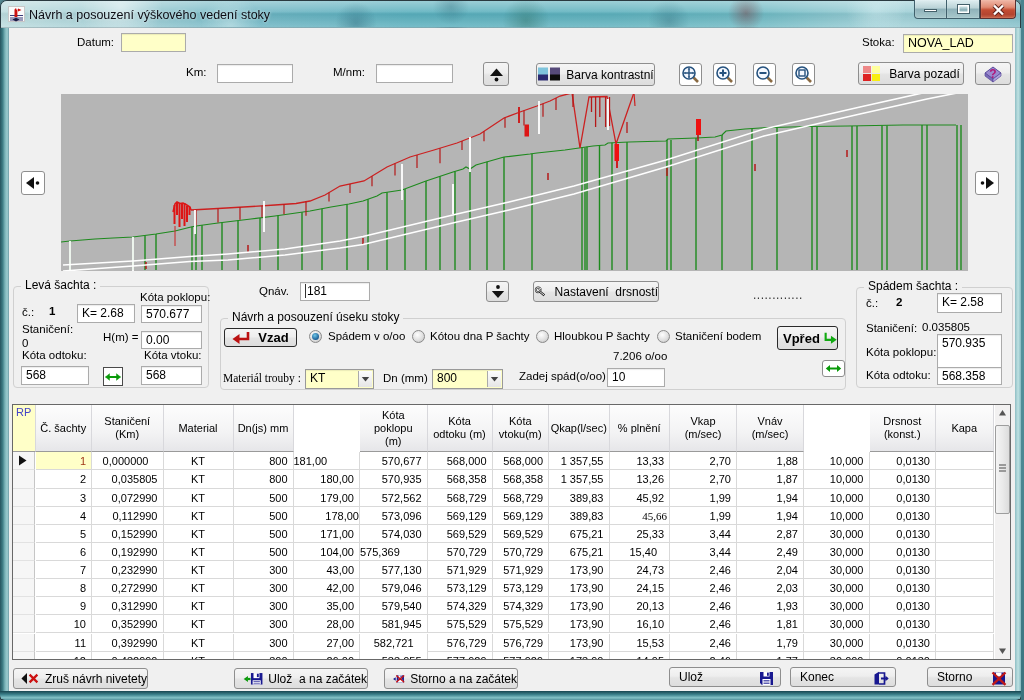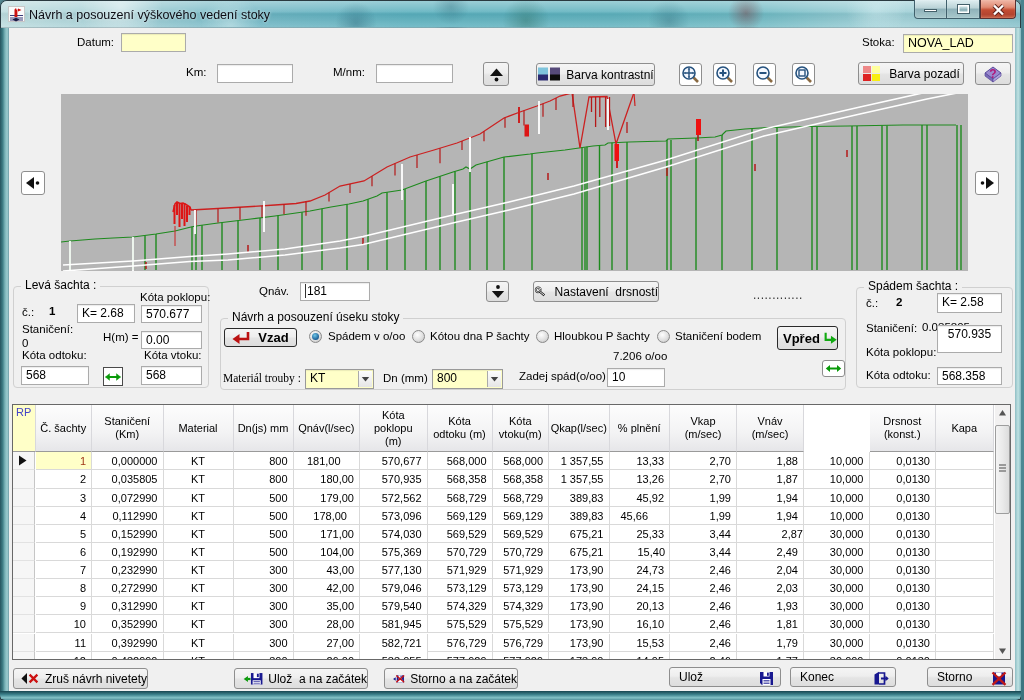--- a/index.html
+++ b/index.html
@@ -364,47 +364,46 @@
 
 <div class="grp" style="left:856px;top:287px;width:157px;height:101px;">
  <div class="grplbl">Spádem šachta :</div>
 </div>
 <div class="lbl" style="left:866px;top:297px;">č.:</div>
 <div class="lbl" style="left:896px;top:296px;font-weight:bold;">2</div>
 <div class="tb" style="left:937px;top:293px;width:65px;height:20px;">K= 2.58</div>
 <div class="lbl" style="left:866px;top:322px;">Staničení:</div>
 <div class="lbl" style="left:922px;top:321px;">0.035805</div>
 <div class="lbl" style="left:866px;top:346px;">Kóta poklopu:</div>
-<div class="tb" style="left:937px;top:325px;width:65px;height:28px;text-align:center;">570.935</div>
+<div class="tb" style="left:937px;top:334px;width:65px;height:35px;">570.935</div>
 <div class="lbl" style="left:866px;top:369px;">Kóta odtoku:</div>
 <div class="tb" style="left:937px;top:367px;width:65px;height:18px;">568.358</div>
 <div class="abs" style="left:12px;top:404px;width:999px;height:256px;background:#fff;border:1px solid #686868;overflow:hidden;">
       <div class="hc" style="left:0px;top:0px;width:22.5px;height:47.3px;background:#ffffc8;border-bottom:1px solid #9a9a9a;justify-content:flex-start;align-items:flex-start;padding:1px 0 0 3px;color:#4343c8;">RP</div>
       <div class="hc" style="left:22.5px;top:0;width:56.5px;height:47.3px;border-bottom:1px solid #9a9a9a;">Č. šachty</div>
       <div class="hc" style="left:79px;top:0;width:71.5px;height:47.3px;border-bottom:1px solid #9a9a9a;">Staničení<br>(Km)</div>
       <div class="hc" style="left:150.5px;top:0;width:70px;height:47.3px;border-bottom:1px solid #9a9a9a;">Material</div>
       <div class="hc" style="left:220.5px;top:0;width:60px;height:47.3px;border-bottom:1px solid #9a9a9a;">Dn(js) mm</div>
-      <div class="hc" style="left:280.5px;top:0;width:66.5px;height:47.3px;border-bottom:1px solid #9a9a9a;">Qnáv(l/sec)</div>
       <div class="hc" style="left:347px;top:0;width:67.5px;height:47.3px;border-bottom:1px solid #9a9a9a;">Kóta<br>poklopu<br>(m)</div>
       <div class="hc" style="left:414.5px;top:0;width:65px;height:47.3px;border-bottom:1px solid #9a9a9a;">Kóta<br>odtoku (m)</div>
       <div class="hc" style="left:479.5px;top:0;width:56.5px;height:47.3px;border-bottom:1px solid #9a9a9a;">Kóta<br>vtoku(m)</div>
       <div class="hc" style="left:536px;top:0;width:60.5px;height:47.3px;border-bottom:1px solid #9a9a9a;">Qkap(l/sec)</div>
       <div class="hc" style="left:596.5px;top:0;width:60.5px;height:47.3px;border-bottom:1px solid #9a9a9a;">% plnění</div>
       <div class="hc" style="left:657px;top:0;width:67px;height:47.3px;border-bottom:1px solid #9a9a9a;">Vkap<br>(m/sec)</div>
       <div class="hc" style="left:724px;top:0;width:67px;height:47.3px;border-bottom:1px solid #9a9a9a;">Vnáv<br>(m/sec)</div>
       <div class="hc" style="left:856.5px;top:0;width:66.5px;height:47.3px;border-bottom:1px solid #9a9a9a;">Drsnost<br>(konst.)</div>
       <div class="hc" style="left:923px;top:0;width:57.5px;height:47.3px;border-bottom:1px solid #9a9a9a;">Kapa</div>
       <div class="cell" style="left:0;top:47.3px;width:21.5px;height:18.12px;background:#f6f6f6;border-right:1px solid #c6c6c6;border-bottom:1px solid #e2e2e2;"><svg width="9" height="11" viewBox="0 0 9 11" style="margin:3px 0 0 5px;">
           <path d="M1 0.5 L8.5 5.5 L1 10.5 Z" fill="#111"></path>
         </svg></div>
       <div class="cell" style="left:22.5px;top:47.3px;width:56.5px;height:18.12px;background:#ffffc8;color:#a03818;border-right:1px solid #d9d9d9;border-bottom:1px solid #d9d9d9;text-align:right;padding-right:5px;">1</div>
-      <div class="cell" style="left:79px;top:47.3px;width:71.5px;height:18.12px;background:#fff;color:#000;border-right:1px solid #d9d9d9;border-bottom:1px solid #d9d9d9;text-align:right;padding-right:5px;">0,000000</div>
+      <div class="cell" style="left:79px;top:47.3px;width:71.5px;height:18.12px;background:#fff;color:#000;border-right:1px solid #d9d9d9;border-bottom:1px solid #d9d9d9;text-align:right;padding-right:14px;">0,000000</div>
       <div class="cell" style="left:150.5px;top:47.3px;width:70px;height:18.12px;background:#fff;color:#000;border-right:1px solid #d9d9d9;border-bottom:1px solid #d9d9d9;text-align:center;">KT</div>
       <div class="cell" style="left:220.5px;top:47.3px;width:60px;height:18.12px;background:#fff;color:#000;border-right:1px solid #d9d9d9;border-bottom:1px solid #d9d9d9;text-align:right;padding-right:5px;">800</div>
-      <div class="cell" style="left:280.5px;top:47.3px;width:66.5px;height:18.12px;background:#fff;color:#000;border-right:1px solid #d9d9d9;border-bottom:1px solid #d9d9d9;text-align:center;padding-right:5px;">181,00</div>
+      <div class="cell" style="left:280.5px;top:47.3px;width:66.5px;height:18.12px;background:#fff;color:#000;border-right:1px solid #d9d9d9;border-bottom:1px solid #d9d9d9;text-align:left;padding-right:5px;">181,00</div>
       <div class="cell" style="left:347px;top:47.3px;width:67.5px;height:18.12px;background:#fff;color:#000;border-right:1px solid #d9d9d9;border-bottom:1px solid #d9d9d9;text-align:right;padding-right:5px;">570,677</div>
       <div class="cell" style="left:414.5px;top:47.3px;width:65px;height:18.12px;background:#fff;color:#000;border-right:1px solid #d9d9d9;border-bottom:1px solid #d9d9d9;text-align:right;padding-right:5px;">568,000</div>
       <div class="cell" style="left:479.5px;top:47.3px;width:56.5px;height:18.12px;background:#fff;color:#000;border-right:1px solid #d9d9d9;border-bottom:1px solid #d9d9d9;text-align:right;padding-right:5px;">568,000</div>
       <div class="cell" style="left:536px;top:47.3px;width:60.5px;height:18.12px;background:#fff;color:#000;border-right:1px solid #d9d9d9;border-bottom:1px solid #d9d9d9;text-align:right;padding-right:5px;">1 357,55</div>
       <div class="cell" style="left:596.5px;top:47.3px;width:60.5px;height:18.12px;background:#fff;color:#000;border-right:1px solid #d9d9d9;border-bottom:1px solid #d9d9d9;text-align:right;padding-right:5px;">13,33</div>
       <div class="cell" style="left:657px;top:47.3px;width:67px;height:18.12px;background:#fff;color:#000;border-right:1px solid #d9d9d9;border-bottom:1px solid #d9d9d9;text-align:right;padding-right:5px;">2,70</div>
       <div class="cell" style="left:724px;top:47.3px;width:67px;height:18.12px;background:#fff;color:#000;border-right:1px solid #d9d9d9;border-bottom:1px solid #d9d9d9;text-align:right;padding-right:5px;">1,88</div>
       <div class="cell" style="left:791px;top:47.3px;width:65.5px;height:18.12px;background:#fff;color:#000;border-right:1px solid #d9d9d9;border-bottom:1px solid #d9d9d9;text-align:right;padding-right:5px;">10,000</div>
       <div class="cell" style="left:856.5px;top:47.3px;width:66.5px;height:18.12px;background:#fff;color:#000;border-right:1px solid #d9d9d9;border-bottom:1px solid #d9d9d9;text-align:right;padding-right:5px;">0,0130</div>
       <div class="cell" style="left:923px;top:47.3px;width:57.5px;height:18.12px;background:#fff;color:#000;border-right:1px solid #d9d9d9;border-bottom:1px solid #d9d9d9;text-align:right;padding-right:5px;"></div>
@@ -438,58 +437,58 @@
       <div class="cell" style="left:657px;top:83.54px;width:67px;height:18.12px;background:#fff;color:#000;border-right:1px solid #d9d9d9;border-bottom:1px solid #d9d9d9;text-align:right;padding-right:5px;">1,99</div>
       <div class="cell" style="left:724px;top:83.54px;width:67px;height:18.12px;background:#fff;color:#000;border-right:1px solid #d9d9d9;border-bottom:1px solid #d9d9d9;text-align:right;padding-right:5px;">1,94</div>
       <div class="cell" style="left:791px;top:83.54px;width:65.5px;height:18.12px;background:#fff;color:#000;border-right:1px solid #d9d9d9;border-bottom:1px solid #d9d9d9;text-align:right;padding-right:5px;">10,000</div>
       <div class="cell" style="left:856.5px;top:83.54px;width:66.5px;height:18.12px;background:#fff;color:#000;border-right:1px solid #d9d9d9;border-bottom:1px solid #d9d9d9;text-align:right;padding-right:5px;">0,0130</div>
       <div class="cell" style="left:923px;top:83.54px;width:57.5px;height:18.12px;background:#fff;color:#000;border-right:1px solid #d9d9d9;border-bottom:1px solid #d9d9d9;text-align:right;padding-right:5px;"></div>
       <div class="cell" style="left:0;top:101.66px;width:21.5px;height:18.12px;background:#f6f6f6;border-right:1px solid #c6c6c6;border-bottom:1px solid #e2e2e2;"></div>
       <div class="cell" style="left:22.5px;top:101.66px;width:56.5px;height:18.12px;background:#fff;color:#000;border-right:1px solid #d9d9d9;border-bottom:1px solid #d9d9d9;text-align:right;padding-right:5px;">4</div>
       <div class="cell" style="left:79px;top:101.66px;width:71.5px;height:18.12px;background:#fff;color:#000;border-right:1px solid #d9d9d9;border-bottom:1px solid #d9d9d9;text-align:right;padding-right:5px;">0,112990</div>
       <div class="cell" style="left:150.5px;top:101.66px;width:70px;height:18.12px;background:#fff;color:#000;border-right:1px solid #d9d9d9;border-bottom:1px solid #d9d9d9;text-align:center;">KT</div>
       <div class="cell" style="left:220.5px;top:101.66px;width:60px;height:18.12px;background:#fff;color:#000;border-right:1px solid #d9d9d9;border-bottom:1px solid #d9d9d9;text-align:right;padding-right:5px;">500</div>
-      <div class="cell" style="left:280.5px;top:101.66px;width:66.5px;height:18.12px;background:#fff;color:#000;border-right:1px solid #d9d9d9;border-bottom:1px solid #d9d9d9;text-align:right;padding-right:12px;">178,00</div>
+      <div class="cell" style="left:280.5px;top:101.66px;width:66.5px;height:18.12px;background:#fff;color:#000;border-right:1px solid #d9d9d9;border-bottom:1px solid #d9d9d9;text-align:right;padding-right:0;">178,00</div>
       <div class="cell" style="left:347px;top:101.66px;width:67.5px;height:18.12px;background:#fff;color:#000;border-right:1px solid #d9d9d9;border-bottom:1px solid #d9d9d9;text-align:right;padding-right:5px;">573,096</div>
       <div class="cell" style="left:414.5px;top:101.66px;width:65px;height:18.12px;background:#fff;color:#000;border-right:1px solid #d9d9d9;border-bottom:1px solid #d9d9d9;text-align:right;padding-right:5px;">569,129</div>
       <div class="cell" style="left:479.5px;top:101.66px;width:56.5px;height:18.12px;background:#fff;color:#000;border-right:1px solid #d9d9d9;border-bottom:1px solid #d9d9d9;text-align:right;padding-right:5px;">569,129</div>
       <div class="cell" style="left:536px;top:101.66px;width:60.5px;height:18.12px;background:#fff;color:#000;border-right:1px solid #d9d9d9;border-bottom:1px solid #d9d9d9;text-align:right;padding-right:5px;">389,83</div>
-      <div class="cell" style="left:596.5px;top:101.66px;width:60.5px;height:18.12px;background:#fff;color:#000;border-right:1px solid #d9d9d9;border-bottom:1px solid #d9d9d9;text-align:right;padding-right:21px;">45,66</div>
+      <div class="cell" style="left:596.5px;top:101.66px;width:60.5px;height:18.12px;background:#fff;color:#000;border-right:1px solid #d9d9d9;border-bottom:1px solid #d9d9d9;text-align:right;padding-right:2px;font-family:Liberation Serif, serif;">45,66</div>
       <div class="cell" style="left:657px;top:101.66px;width:67px;height:18.12px;background:#fff;color:#000;border-right:1px solid #d9d9d9;border-bottom:1px solid #d9d9d9;text-align:right;padding-right:5px;">1,99</div>
       <div class="cell" style="left:724px;top:101.66px;width:67px;height:18.12px;background:#fff;color:#000;border-right:1px solid #d9d9d9;border-bottom:1px solid #d9d9d9;text-align:right;padding-right:5px;">1,94</div>
       <div class="cell" style="left:791px;top:101.66px;width:65.5px;height:18.12px;background:#fff;color:#000;border-right:1px solid #d9d9d9;border-bottom:1px solid #d9d9d9;text-align:right;padding-right:5px;">10,000</div>
       <div class="cell" style="left:856.5px;top:101.66px;width:66.5px;height:18.12px;background:#fff;color:#000;border-right:1px solid #d9d9d9;border-bottom:1px solid #d9d9d9;text-align:right;padding-right:5px;">0,0130</div>
       <div class="cell" style="left:923px;top:101.66px;width:57.5px;height:18.12px;background:#fff;color:#000;border-right:1px solid #d9d9d9;border-bottom:1px solid #d9d9d9;text-align:right;padding-right:5px;"></div>
       <div class="cell" style="left:0;top:119.78px;width:21.5px;height:18.12px;background:#f6f6f6;border-right:1px solid #c6c6c6;border-bottom:1px solid #e2e2e2;"></div>
       <div class="cell" style="left:22.5px;top:119.78px;width:56.5px;height:18.12px;background:#fff;color:#000;border-right:1px solid #d9d9d9;border-bottom:1px solid #d9d9d9;text-align:right;padding-right:5px;">5</div>
       <div class="cell" style="left:79px;top:119.78px;width:71.5px;height:18.12px;background:#fff;color:#000;border-right:1px solid #d9d9d9;border-bottom:1px solid #d9d9d9;text-align:right;padding-right:5px;">0,152990</div>
       <div class="cell" style="left:150.5px;top:119.78px;width:70px;height:18.12px;background:#fff;color:#000;border-right:1px solid #d9d9d9;border-bottom:1px solid #d9d9d9;text-align:center;">KT</div>
       <div class="cell" style="left:220.5px;top:119.78px;width:60px;height:18.12px;background:#fff;color:#000;border-right:1px solid #d9d9d9;border-bottom:1px solid #d9d9d9;text-align:right;padding-right:5px;">500</div>
       <div class="cell" style="left:280.5px;top:119.78px;width:66.5px;height:18.12px;background:#fff;color:#000;border-right:1px solid #d9d9d9;border-bottom:1px solid #d9d9d9;text-align:right;padding-right:5px;">171,00</div>
       <div class="cell" style="left:347px;top:119.78px;width:67.5px;height:18.12px;background:#fff;color:#000;border-right:1px solid #d9d9d9;border-bottom:1px solid #d9d9d9;text-align:right;padding-right:5px;">574,030</div>
       <div class="cell" style="left:414.5px;top:119.78px;width:65px;height:18.12px;background:#fff;color:#000;border-right:1px solid #d9d9d9;border-bottom:1px solid #d9d9d9;text-align:right;padding-right:5px;">569,529</div>
       <div class="cell" style="left:479.5px;top:119.78px;width:56.5px;height:18.12px;background:#fff;color:#000;border-right:1px solid #d9d9d9;border-bottom:1px solid #d9d9d9;text-align:right;padding-right:5px;">569,529</div>
       <div class="cell" style="left:536px;top:119.78px;width:60.5px;height:18.12px;background:#fff;color:#000;border-right:1px solid #d9d9d9;border-bottom:1px solid #d9d9d9;text-align:right;padding-right:5px;">675,21</div>
       <div class="cell" style="left:596.5px;top:119.78px;width:60.5px;height:18.12px;background:#fff;color:#000;border-right:1px solid #d9d9d9;border-bottom:1px solid #d9d9d9;text-align:right;padding-right:5px;">25,33</div>
       <div class="cell" style="left:657px;top:119.78px;width:67px;height:18.12px;background:#fff;color:#000;border-right:1px solid #d9d9d9;border-bottom:1px solid #d9d9d9;text-align:right;padding-right:5px;">3,44</div>
-      <div class="cell" style="left:724px;top:119.78px;width:67px;height:18.12px;background:#fff;color:#000;border-right:1px solid #d9d9d9;border-bottom:1px solid #d9d9d9;text-align:right;">2,87</div>
+      <div class="cell" style="left:724px;top:119.78px;width:67px;height:18.12px;background:#fff;color:#000;border-right:1px solid #d9d9d9;border-bottom:1px solid #d9d9d9;text-align:right;padding-right:5px;">2,87</div>
       <div class="cell" style="left:791px;top:119.78px;width:65.5px;height:18.12px;background:#fff;color:#000;border-right:1px solid #d9d9d9;border-bottom:1px solid #d9d9d9;text-align:right;padding-right:5px;">30,000</div>
       <div class="cell" style="left:856.5px;top:119.78px;width:66.5px;height:18.12px;background:#fff;color:#000;border-right:1px solid #d9d9d9;border-bottom:1px solid #d9d9d9;text-align:right;padding-right:5px;">0,0130</div>
       <div class="cell" style="left:923px;top:119.78px;width:57.5px;height:18.12px;background:#fff;color:#000;border-right:1px solid #d9d9d9;border-bottom:1px solid #d9d9d9;text-align:right;padding-right:5px;"></div>
       <div class="cell" style="left:0;top:137.9px;width:21.5px;height:18.12px;background:#f6f6f6;border-right:1px solid #c6c6c6;border-bottom:1px solid #e2e2e2;"></div>
       <div class="cell" style="left:22.5px;top:137.9px;width:56.5px;height:18.12px;background:#fff;color:#000;border-right:1px solid #d9d9d9;border-bottom:1px solid #d9d9d9;text-align:right;padding-right:5px;">6</div>
       <div class="cell" style="left:79px;top:137.9px;width:71.5px;height:18.12px;background:#fff;color:#000;border-right:1px solid #d9d9d9;border-bottom:1px solid #d9d9d9;text-align:right;padding-right:5px;">0,192990</div>
       <div class="cell" style="left:150.5px;top:137.9px;width:70px;height:18.12px;background:#fff;color:#000;border-right:1px solid #d9d9d9;border-bottom:1px solid #d9d9d9;text-align:center;">KT</div>
       <div class="cell" style="left:220.5px;top:137.9px;width:60px;height:18.12px;background:#fff;color:#000;border-right:1px solid #d9d9d9;border-bottom:1px solid #d9d9d9;text-align:right;padding-right:5px;">500</div>
       <div class="cell" style="left:280.5px;top:137.9px;width:66.5px;height:18.12px;background:#fff;color:#000;border-right:1px solid #d9d9d9;border-bottom:1px solid #d9d9d9;text-align:right;padding-right:5px;">104,00</div>
-      <div class="cell" style="left:347px;top:137.9px;width:67.5px;height:18.12px;background:#fff;color:#000;border-right:1px solid #d9d9d9;border-bottom:1px solid #d9d9d9;text-align:right;padding-right:5px;">575,369</div>
+      <div class="cell" style="left:347px;top:137.9px;width:67.5px;height:18.12px;background:#fff;color:#000;border-right:1px solid #d9d9d9;border-bottom:1px solid #d9d9d9;padding-right:11px;">575,369</div>
       <div class="cell" style="left:414.5px;top:137.9px;width:65px;height:18.12px;background:#fff;color:#000;border-right:1px solid #d9d9d9;border-bottom:1px solid #d9d9d9;text-align:right;padding-right:5px;">570,729</div>
       <div class="cell" style="left:479.5px;top:137.9px;width:56.5px;height:18.12px;background:#fff;color:#000;border-right:1px solid #d9d9d9;border-bottom:1px solid #d9d9d9;text-align:right;padding-right:5px;">570,729</div>
       <div class="cell" style="left:536px;top:137.9px;width:60.5px;height:18.12px;background:#fff;color:#000;border-right:1px solid #d9d9d9;border-bottom:1px solid #d9d9d9;text-align:right;padding-right:5px;">675,21</div>
-      <div class="cell" style="left:596.5px;top:137.9px;width:60.5px;height:18.12px;background:#fff;color:#000;border-right:1px solid #d9d9d9;border-bottom:1px solid #d9d9d9;text-align:right;padding-right:4px;">15,40</div>
+      <div class="cell" style="left:596.5px;top:137.9px;width:60.5px;height:18.12px;background:#fff;color:#000;border-right:1px solid #d9d9d9;border-bottom:1px solid #d9d9d9;text-align:right;padding-right:12px;">15,40</div>
       <div class="cell" style="left:657px;top:137.9px;width:67px;height:18.12px;background:#fff;color:#000;border-right:1px solid #d9d9d9;border-bottom:1px solid #d9d9d9;text-align:right;padding-right:5px;">3,44</div>
       <div class="cell" style="left:724px;top:137.9px;width:67px;height:18.12px;background:#fff;color:#000;border-right:1px solid #d9d9d9;border-bottom:1px solid #d9d9d9;text-align:right;padding-right:5px;">2,49</div>
       <div class="cell" style="left:791px;top:137.9px;width:65.5px;height:18.12px;background:#fff;color:#000;border-right:1px solid #d9d9d9;border-bottom:1px solid #d9d9d9;text-align:right;padding-right:5px;">30,000</div>
       <div class="cell" style="left:856.5px;top:137.9px;width:66.5px;height:18.12px;background:#fff;color:#000;border-right:1px solid #d9d9d9;border-bottom:1px solid #d9d9d9;text-align:right;padding-right:5px;">0,0130</div>
       <div class="cell" style="left:923px;top:137.9px;width:57.5px;height:18.12px;background:#fff;color:#000;border-right:1px solid #d9d9d9;border-bottom:1px solid #d9d9d9;text-align:right;padding-right:5px;"></div>
       <div class="cell" style="left:0;top:156.02px;width:21.5px;height:18.12px;background:#f6f6f6;border-right:1px solid #c6c6c6;border-bottom:1px solid #e2e2e2;"></div>
       <div class="cell" style="left:22.5px;top:156.02px;width:56.5px;height:18.12px;background:#fff;color:#000;border-right:1px solid #d9d9d9;border-bottom:1px solid #d9d9d9;text-align:right;padding-right:5px;">7</div>
       <div class="cell" style="left:79px;top:156.02px;width:71.5px;height:18.12px;background:#fff;color:#000;border-right:1px solid #d9d9d9;border-bottom:1px solid #d9d9d9;text-align:right;padding-right:5px;">0,232990</div>
       <div class="cell" style="left:150.5px;top:156.02px;width:70px;height:18.12px;background:#fff;color:#000;border-right:1px solid #d9d9d9;border-bottom:1px solid #d9d9d9;text-align:center;">KT</div>
       <div class="cell" style="left:220.5px;top:156.02px;width:60px;height:18.12px;background:#fff;color:#000;border-right:1px solid #d9d9d9;border-bottom:1px solid #d9d9d9;text-align:right;padding-right:5px;">300</div>
@@ -551,21 +550,21 @@
       <div class="cell" style="left:724px;top:210.38px;width:67px;height:18.12px;background:#fff;color:#000;border-right:1px solid #d9d9d9;border-bottom:1px solid #d9d9d9;text-align:right;padding-right:5px;">1,81</div>
       <div class="cell" style="left:791px;top:210.38px;width:65.5px;height:18.12px;background:#fff;color:#000;border-right:1px solid #d9d9d9;border-bottom:1px solid #d9d9d9;text-align:right;padding-right:5px;">30,000</div>
       <div class="cell" style="left:856.5px;top:210.38px;width:66.5px;height:18.12px;background:#fff;color:#000;border-right:1px solid #d9d9d9;border-bottom:1px solid #d9d9d9;text-align:right;padding-right:5px;">0,0130</div>
       <div class="cell" style="left:923px;top:210.38px;width:57.5px;height:18.12px;background:#fff;color:#000;border-right:1px solid #d9d9d9;border-bottom:1px solid #d9d9d9;text-align:right;padding-right:5px;"></div>
       <div class="cell" style="left:0;top:228.5px;width:21.5px;height:18.12px;background:#f6f6f6;border-right:1px solid #c6c6c6;border-bottom:1px solid #e2e2e2;"></div>
       <div class="cell" style="left:22.5px;top:228.5px;width:56.5px;height:18.12px;background:#fff;color:#000;border-right:1px solid #d9d9d9;border-bottom:1px solid #d9d9d9;text-align:right;padding-right:5px;">11</div>
       <div class="cell" style="left:79px;top:228.5px;width:71.5px;height:18.12px;background:#fff;color:#000;border-right:1px solid #d9d9d9;border-bottom:1px solid #d9d9d9;text-align:right;padding-right:5px;">0,392990</div>
       <div class="cell" style="left:150.5px;top:228.5px;width:70px;height:18.12px;background:#fff;color:#000;border-right:1px solid #d9d9d9;border-bottom:1px solid #d9d9d9;text-align:center;">KT</div>
       <div class="cell" style="left:220.5px;top:228.5px;width:60px;height:18.12px;background:#fff;color:#000;border-right:1px solid #d9d9d9;border-bottom:1px solid #d9d9d9;text-align:right;padding-right:5px;">300</div>
       <div class="cell" style="left:280.5px;top:228.5px;width:66.5px;height:18.12px;background:#fff;color:#000;border-right:1px solid #d9d9d9;border-bottom:1px solid #d9d9d9;text-align:right;padding-right:5px;">27,00</div>
-      <div class="cell" style="left:347px;top:228.5px;width:67.5px;height:27px;background:#fff;color:#000;border-right:1px solid #d9d9d9;border-bottom:1px solid #d9d9d9;text-align:right;padding-right:5px;">582,721</div>
+      <div class="cell" style="left:347px;top:228.5px;width:67.5px;height:27px;background:#fff;color:#000;border-right:1px solid #d9d9d9;border-bottom:1px solid #d9d9d9;text-align:right;padding-right:13px;">582,721</div>
       <div class="cell" style="left:414.5px;top:228.5px;width:65px;height:18.12px;background:#fff;color:#000;border-right:1px solid #d9d9d9;border-bottom:1px solid #d9d9d9;text-align:right;padding-right:5px;">576,729</div>
       <div class="cell" style="left:479.5px;top:228.5px;width:56.5px;height:18.12px;background:#fff;color:#000;border-right:1px solid #d9d9d9;border-bottom:1px solid #d9d9d9;text-align:right;padding-right:5px;">576,729</div>
       <div class="cell" style="left:536px;top:228.5px;width:60.5px;height:18.12px;background:#fff;color:#000;border-right:1px solid #d9d9d9;border-bottom:1px solid #d9d9d9;text-align:right;padding-right:5px;">173,90</div>
       <div class="cell" style="left:596.5px;top:228.5px;width:60.5px;height:18.12px;background:#fff;color:#000;border-right:1px solid #d9d9d9;border-bottom:1px solid #d9d9d9;text-align:right;padding-right:5px;">15,53</div>
       <div class="cell" style="left:657px;top:228.5px;width:67px;height:18.12px;background:#fff;color:#000;border-right:1px solid #d9d9d9;border-bottom:1px solid #d9d9d9;text-align:right;padding-right:5px;">2,46</div>
       <div class="cell" style="left:724px;top:228.5px;width:67px;height:18.12px;background:#fff;color:#000;border-right:1px solid #d9d9d9;border-bottom:1px solid #d9d9d9;text-align:right;padding-right:5px;">1,79</div>
       <div class="cell" style="left:791px;top:228.5px;width:65.5px;height:18.12px;background:#fff;color:#000;border-right:1px solid #d9d9d9;border-bottom:1px solid #d9d9d9;text-align:right;padding-right:5px;">30,000</div>
       <div class="cell" style="left:856.5px;top:228.5px;width:66.5px;height:18.12px;background:#fff;color:#000;border-right:1px solid #d9d9d9;border-bottom:1px solid #d9d9d9;text-align:right;padding-right:5px;">0,0130</div>
       <div class="cell" style="left:923px;top:228.5px;width:57.5px;height:18.12px;background:#fff;color:#000;border-right:1px solid #d9d9d9;border-bottom:1px solid #d9d9d9;text-align:right;padding-right:5px;"></div>
       <div class="cell" style="left:0;top:246.62px;width:21.5px;height:18.12px;background:#f6f6f6;border-right:1px solid #c6c6c6;border-bottom:1px solid #e2e2e2;"></div>

